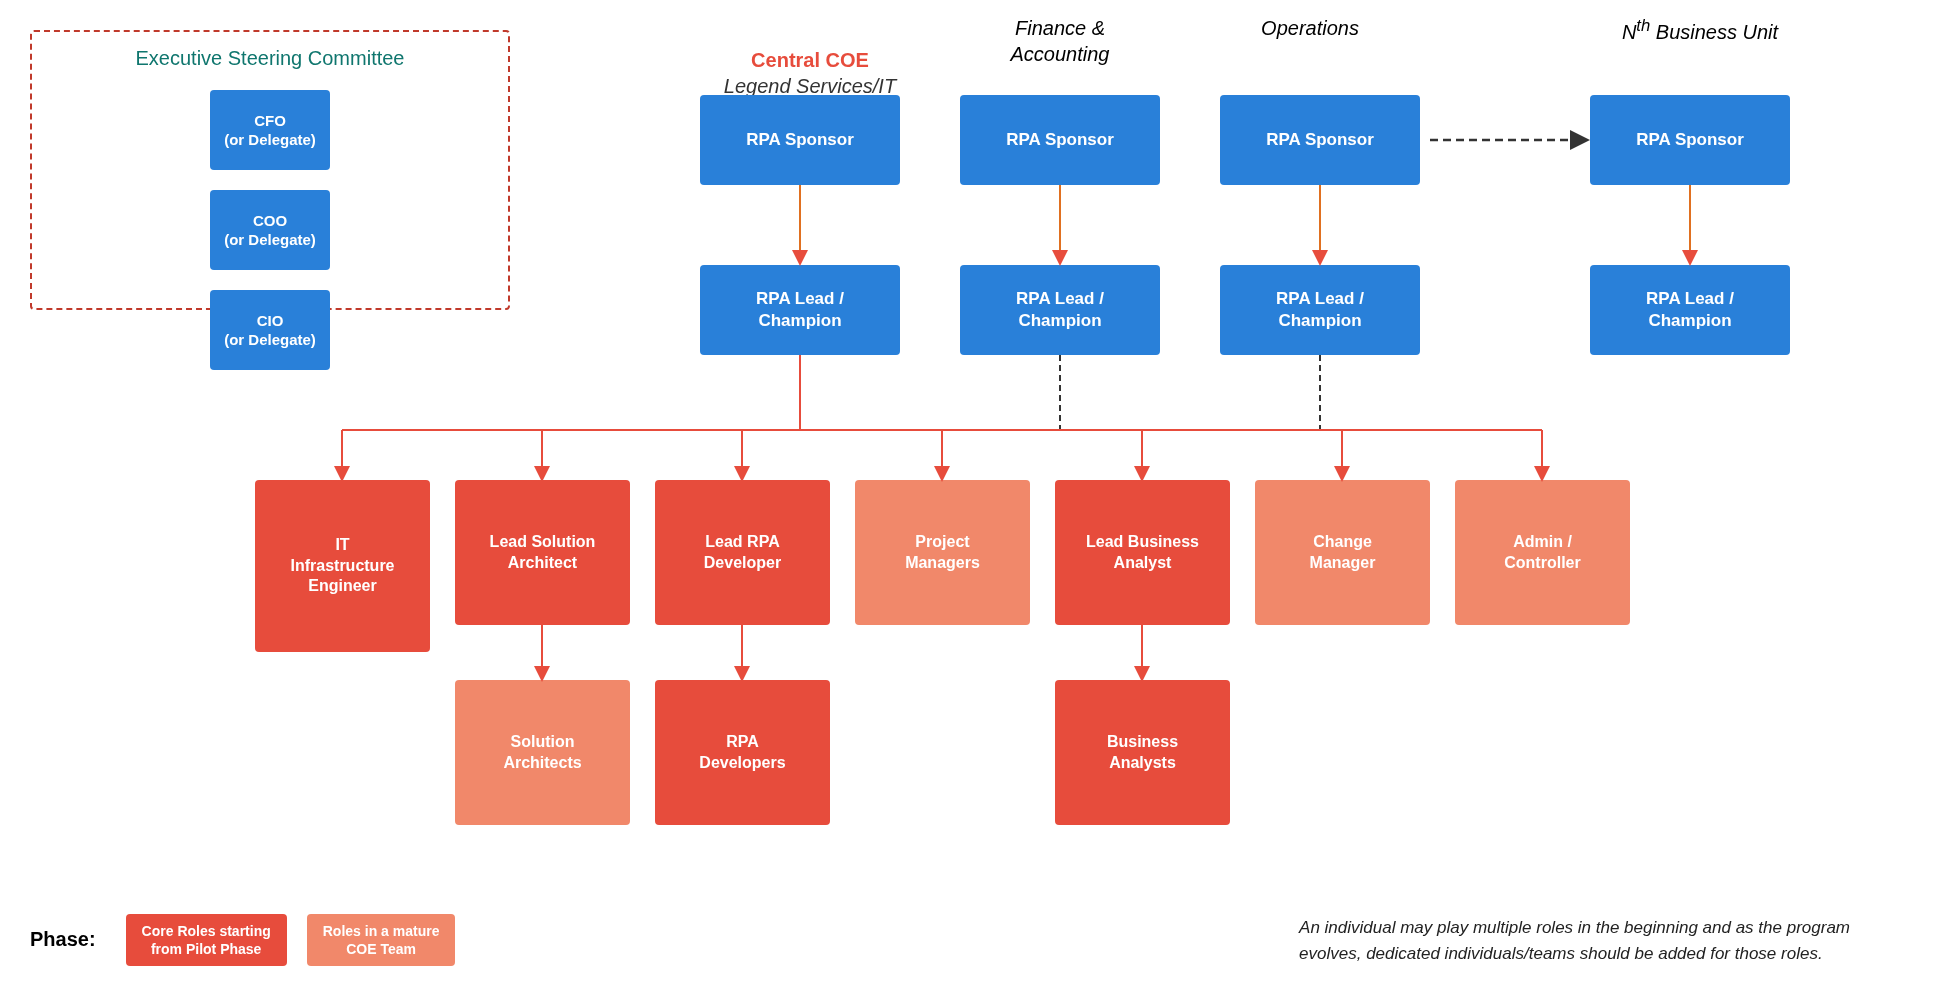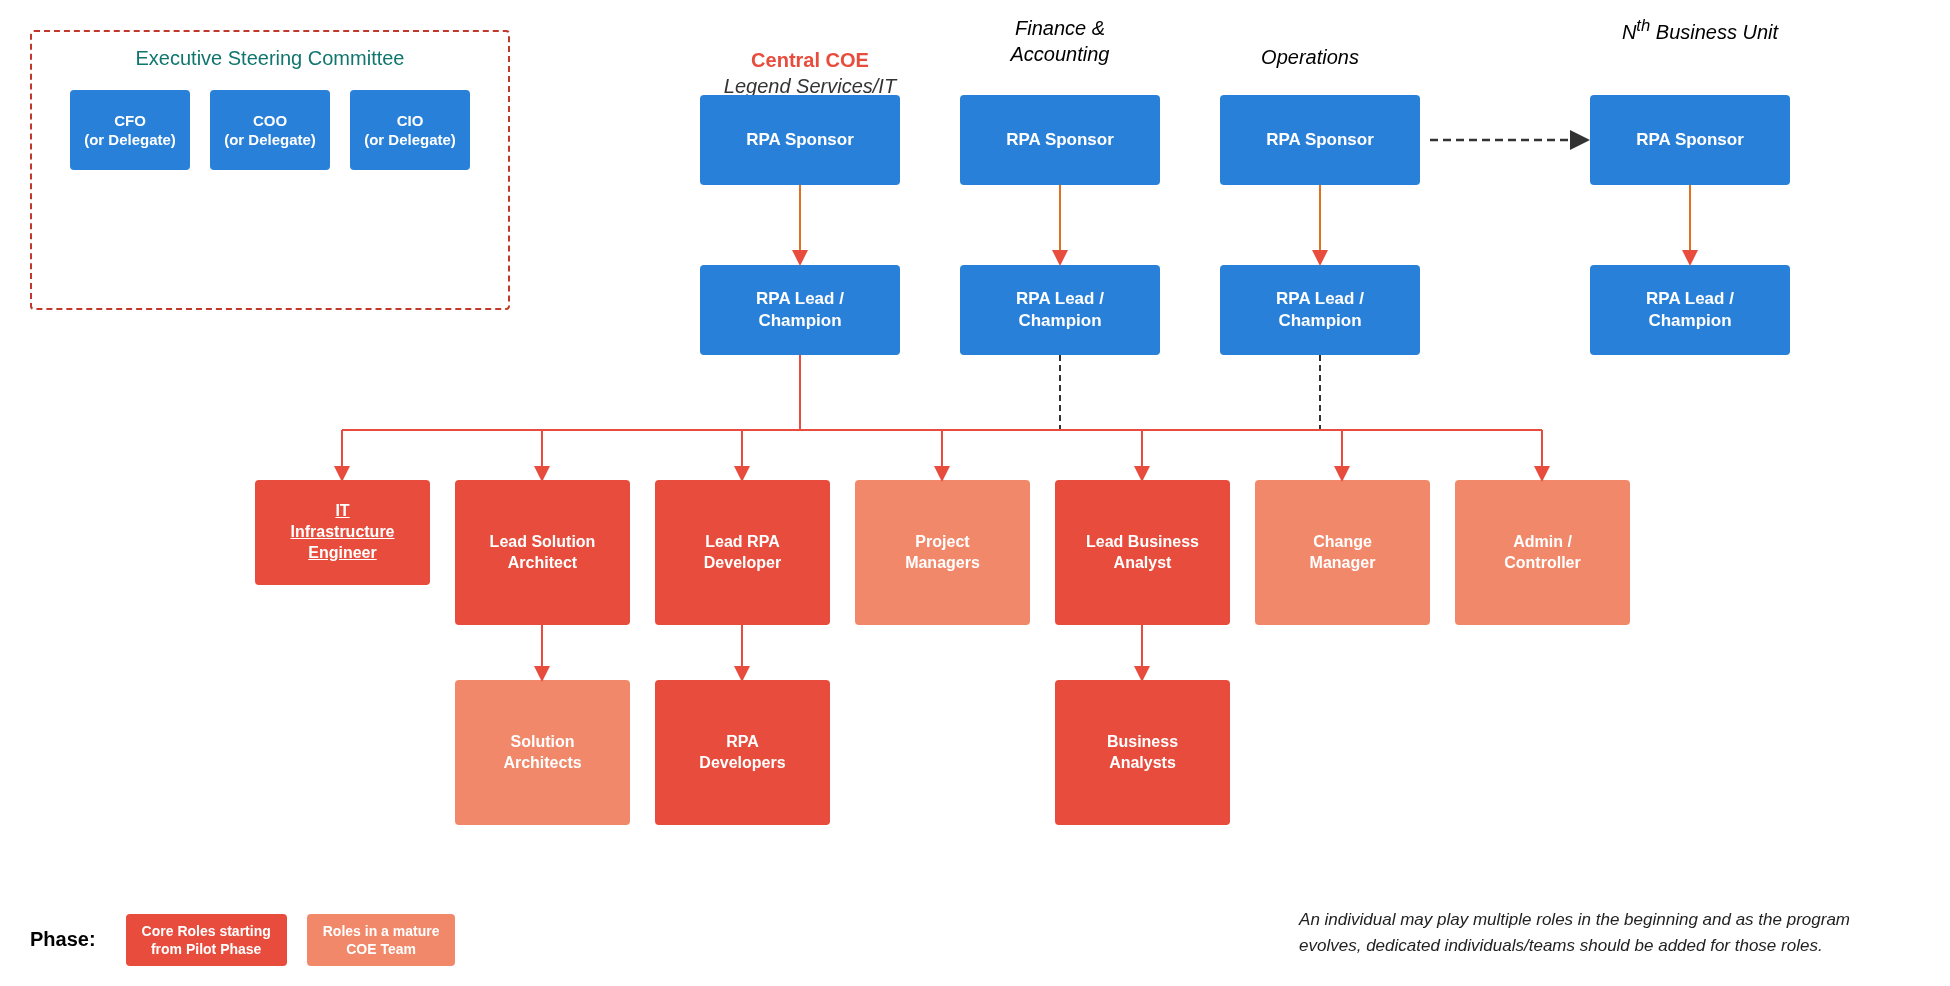--- a/index.html
+++ b/index.html
@@ -38,20 +38,21 @@
       color: #0f766e;
       font-size: 20px;
       margin-bottom: 20px;
       font-weight: normal;
     }
 
     .exec-boxes {
       display: flex;
       gap: 20px;
       justify-content: space-between;
+      flex-direction: column;
     }
 
     .blue-box {
       background: #2980d9;
       color: #fff;
       border-radius: 4px;
       display: flex;
       align-items: center;
       justify-content: center;
       text-align: center;
@@ -166,21 +167,21 @@
       background: #e74c3c;
     }
 
     .legend-box.mature {
       background: #f1886a;
     }
 
     
     .footnote {
       position: absolute;
-      bottom: 28px;
+      bottom: 20px;
       right: 100px;
       font-style: italic;
       font-size: 17px;
       color: #222;
       max-width: 700px;
       line-height: 1.5;
       margin-left: 45px;
     }
   </style>
 </head>
@@ -192,34 +193,34 @@
     <div class="exec-title">Executive Steering Committee</div>
     <div class="exec-boxes">
       <div class="blue-box exec-box">CFO<br>(or Delegate)</div>
       <div class="blue-box exec-box">COO<br>(or Delegate)</div>
       <div class="blue-box exec-box">CIO<br>(or Delegate)</div>
     </div>
   </div>
 
   <div class="col-header red" style="left:700px; width:220px;">Central COE<br><span style="font-style:italic; font-weight:normal; color:#333;">Legend Services/IT</span></div>
   <div class="col-header" style="left:960px; width:200px;">Finance &amp;<br>Accounting</div>
-  <div class="col-header" style="left:1220px; width:180px;margin-top:29px;">Operations</div>
+  <div class="col-header" style="left:1220px; width:180px;">Operations</div>
   <div class="col-header" style="left:1590px; width:220px;">N<sup>th</sup> Business Unit</div>
 
   <div class="rpa-box" style="left:700px; top:95px; width:200px; height:90px;">RPA Sponsor</div>
   <div class="rpa-box" style="left:960px; top:95px; width:200px; height:90px;">RPA Sponsor</div>
   <div class="rpa-box" style="left:1220px; top:95px; width:200px; height:90px;">RPA Sponsor</div>
   <div class="rpa-box" style="left:1590px; top:95px; width:200px; height:90px;">RPA Sponsor</div>
 
   <div class="rpa-box" style="left:700px; top:265px; width:200px; height:90px;">RPA Lead /<br>Champion</div>
   <div class="rpa-box" style="left:960px; top:265px; width:200px; height:90px;">RPA Lead /<br>Champion</div>
   <div class="rpa-box" style="left:1220px; top:265px; width:200px; height:90px;">RPA Lead /<br>Champion</div>
   <div class="rpa-box" style="left:1590px; top:265px; width:200px; height:90px;">RPA Lead /<br>Champion</div>
 
-  <div class="orange-box" style="left:255px; top:480px; width:175px; height:105px;text-decoration:underline;">IT<br>Infrastructure<br>Engineer</div>
+  <div class="orange-box" style="left:255px; top:480px; width:175px; height:172px;">IT<br>Infrastructure<br>Engineer</div>
 
   <div class="orange-box" style="left:455px; top:480px; width:175px; height:145px;">Lead Solution<br>Architect</div>
 
   <div class="orange-box" style="left:655px; top:480px; width:175px; height:145px;">Lead RPA<br>Developer</div>
 
   <div class="light-orange-box" style="left:855px; top:480px; width:175px; height:145px;">Project<br>Managers</div>
 
   <div class="orange-box" style="left:1055px; top:480px; width:175px; height:145px;">Lead Business<br>Analyst</div>
 
   <div class="light-orange-box" style="left:1255px; top:480px; width:175px; height:145px;">Change<br>Manager</div>

